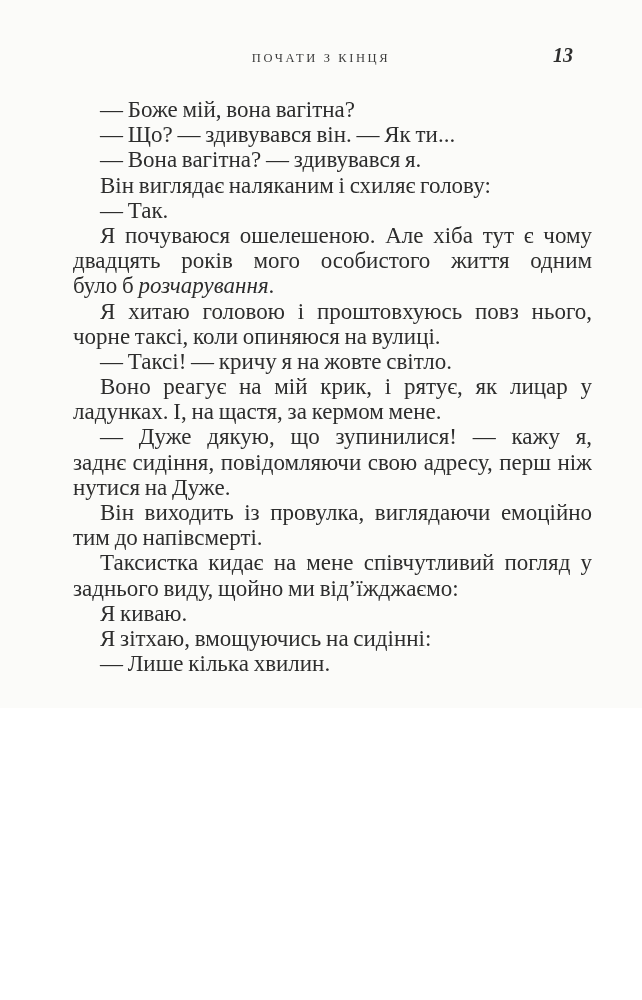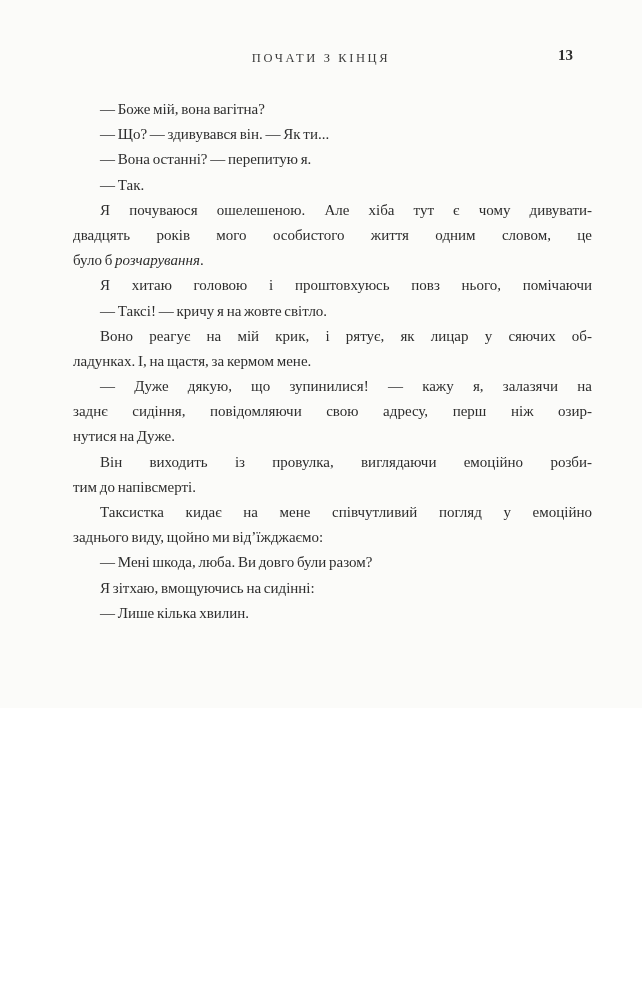--- a/index.html
+++ b/index.html
@@ -24,31 +24,32 @@
     text-align: center;
     font-size: 12.5px;
     line-height: 13px;
     letter-spacing: 2.6px;
     color: var(--header-fg, #3c3c3c);
   }
   .page-number {
     position: absolute;
     top: 47px;
     right: 69px;
-    font-size: 15px;
+    font-size: 20px;
     line-height: 17px;
     font-weight: 600;
     color: var(--fg, #2d2d2d);
+    font-style: italic;
   }
   .body-text {
     position: absolute;
     left: 73px;
     top: 97px;
     width: 519px;
-    font-size: 15px;
+    font-size: 23px;
     line-height: 25.2px;
     word-spacing: -1px;
   }
   .line {
     height: 25.2px;
     overflow: hidden;
   }
   .line.indent {
     padding-left: 27px;
   }
@@ -62,33 +63,35 @@
 </style>
 </head>
 <body>
 
 <div class="page" style="--bg: #fbfbf9; --fg: #2d2d2d; --header-fg: #3c3c3c;">
   <div class="running-title">ПОЧАТИ З КІНЦЯ</div>
   <div class="page-number">13</div>
   <div class="body-text">
       <div class="line indent"><span>— Боже мій, вона вагітна?</span></div>
       <div class="line indent"><span>— Що? — здивувався він. — Як ти...</span></div>
-      <div class="line indent"><span>— Вона останні? — перепитую я.</span></div>
+      <div class="line indent"><span>— Вона вагітна? — здивувався я.</span></div>
+      <div class="line indent"><span>Він виглядає наляканим і схиляє голову:</span></div>
       <div class="line indent"><span>— Так.</span></div>
       <div class="line indent justify"><span>Я почуваюся ошелешеною. Але хіба тут є чому дивувати-</span></div>
       <div class="line justify"><span>двадцять років мого особистого життя одним словом, це</span></div>
       <div class="line"><span>було б </span><em>розчарування</em><span>.</span></div>
       <div class="line indent justify"><span>Я хитаю головою і проштовхуюсь повз нього, помічаючи</span></div>
+      <div class="line"><span>чорне таксі, коли опиняюся на вулиці.</span></div>
       <div class="line indent"><span>— Таксі! — кричу я на жовте світло.</span></div>
       <div class="line indent justify"><span>Воно реагує на мій крик, і рятує, як лицар у сяючих об-</span></div>
       <div class="line"><span>ладунках. І, на щастя, за кермом мене.</span></div>
       <div class="line indent justify"><span>— Дуже дякую, що зупинилися! — кажу я, залазячи на</span></div>
       <div class="line justify"><span>заднє сидіння, повідомляючи свою адресу, перш ніж озир-</span></div>
       <div class="line"><span>нутися на Дуже.</span></div>
       <div class="line indent justify"><span>Він виходить із провулка, виглядаючи емоційно розби-</span></div>
       <div class="line"><span>тим до напівсмерті.</span></div>
       <div class="line indent justify"><span>Таксистка кидає на мене співчутливий погляд у емоційно</span></div>
       <div class="line"><span>заднього виду, щойно ми від’їжджаємо:</span></div>
-      <div class="line indent"><span>— Мені шкода, люба. Ви довго були разом?</span></div>
+      <div class="line indent"><span>Я киваю.</span></div>
       <div class="line indent"><span>Я зітхаю, вмощуючись на сидінні:</span></div>
       <div class="line indent"><span>— Лише кілька хвилин.</span></div>
     </div>
 </div>
 
 </body></html>

